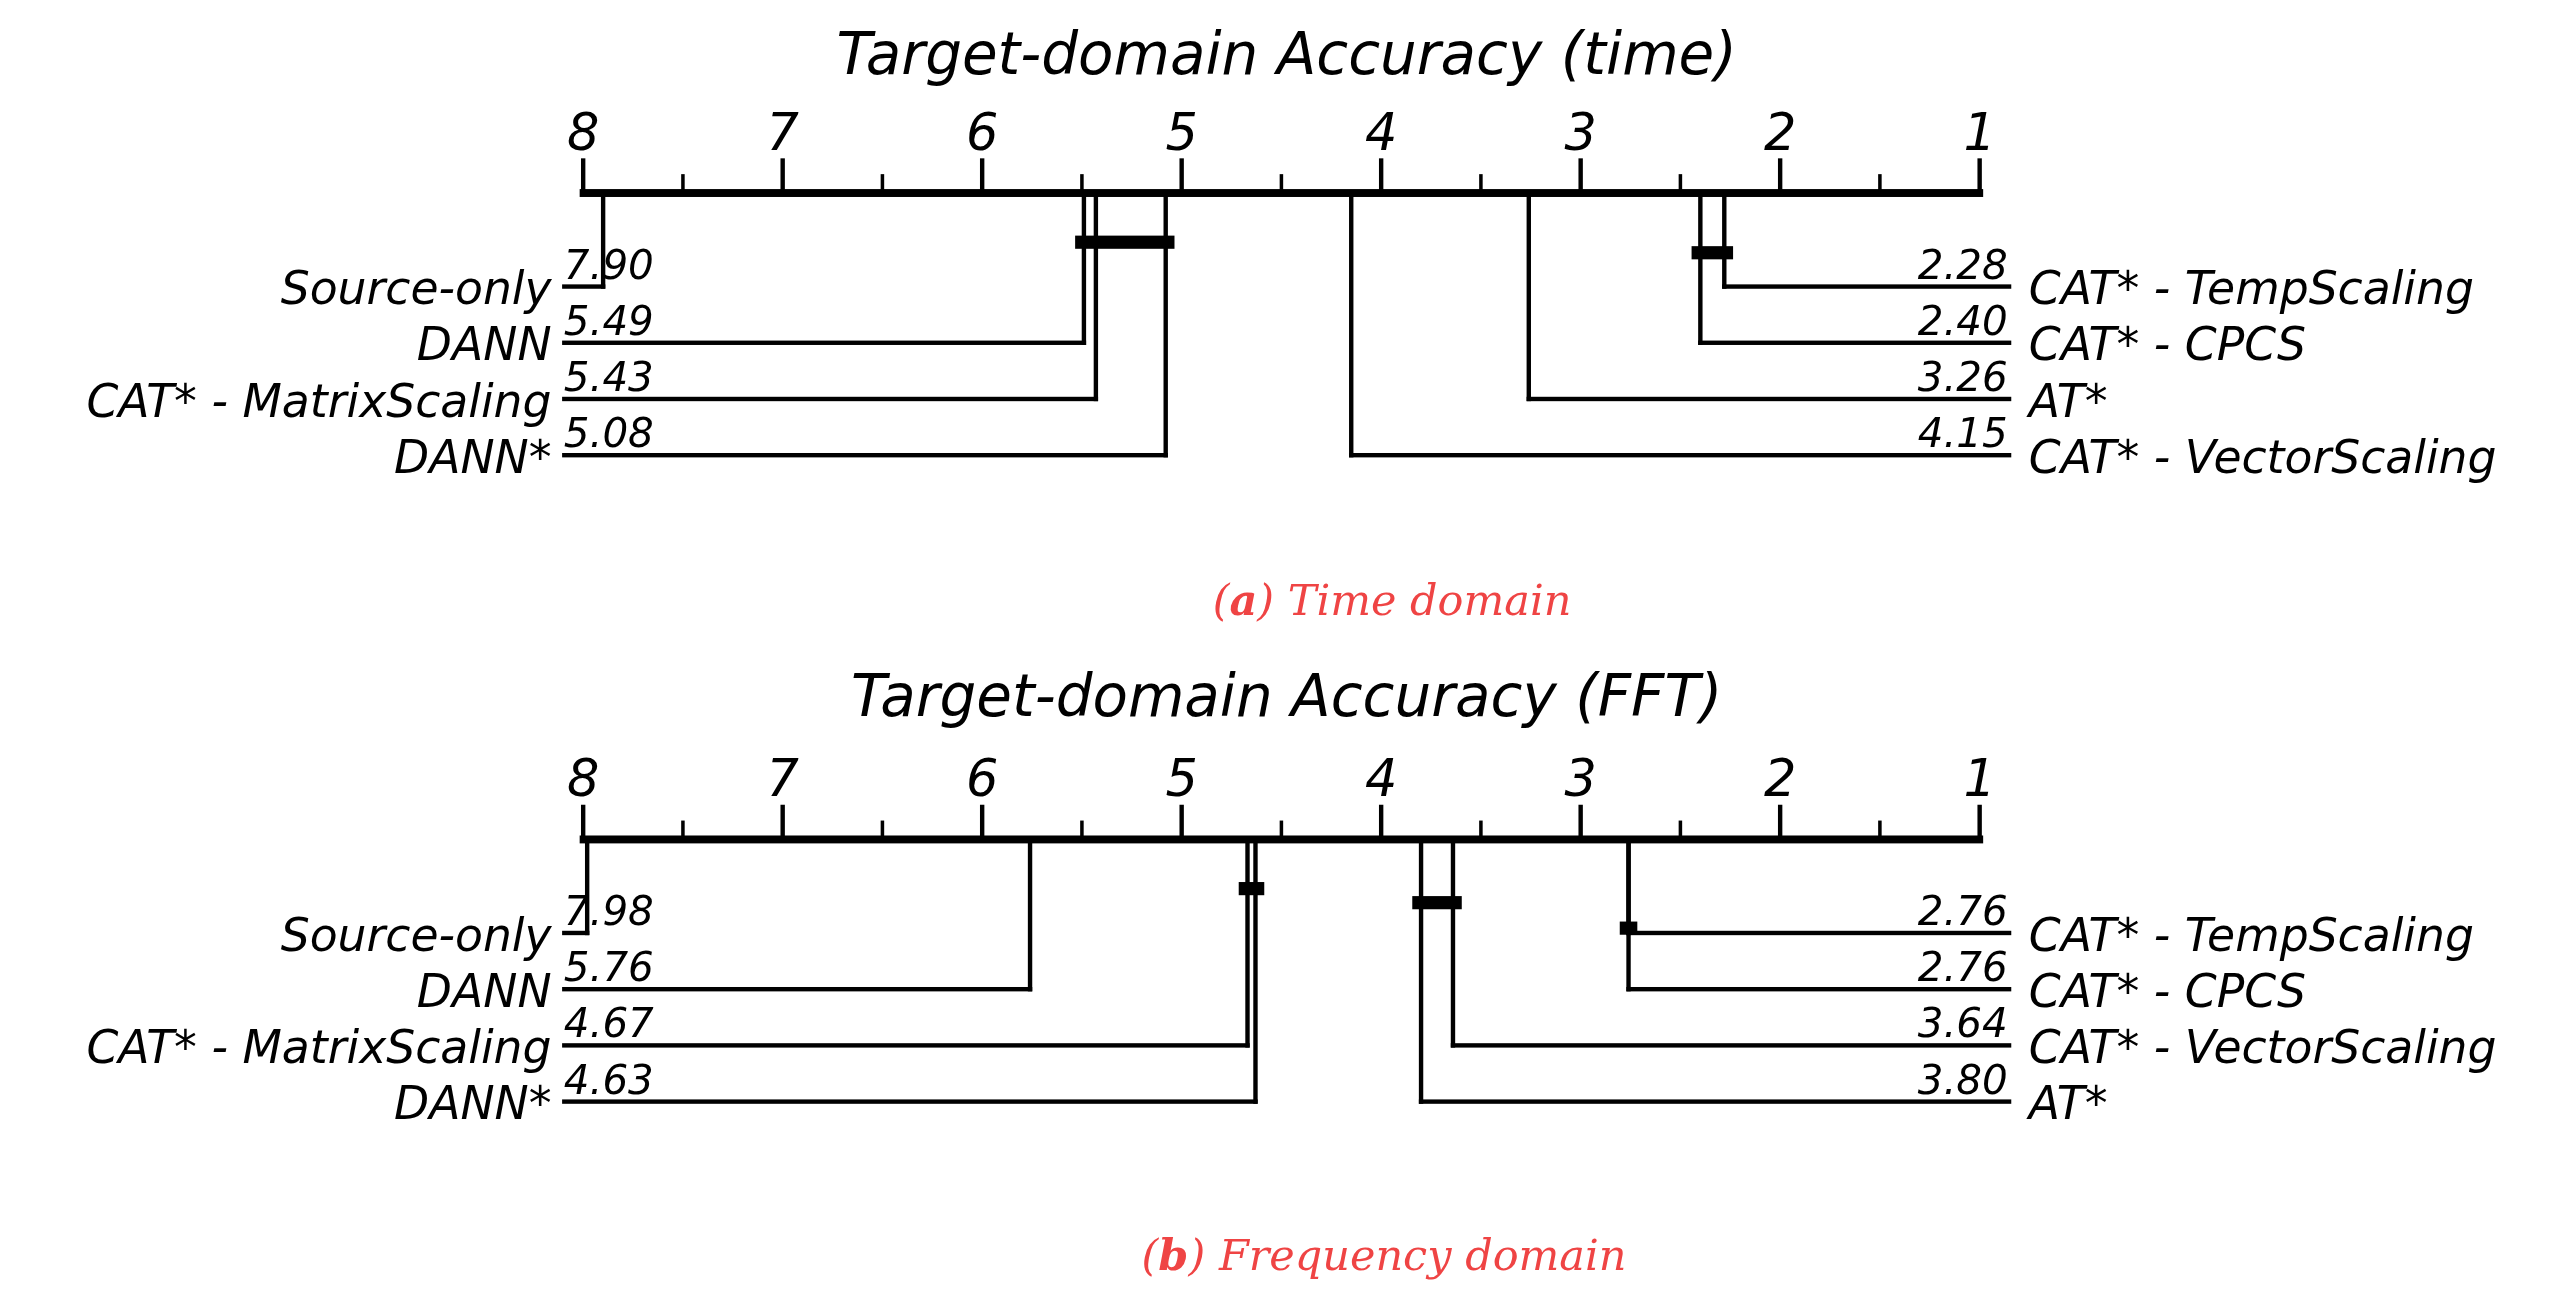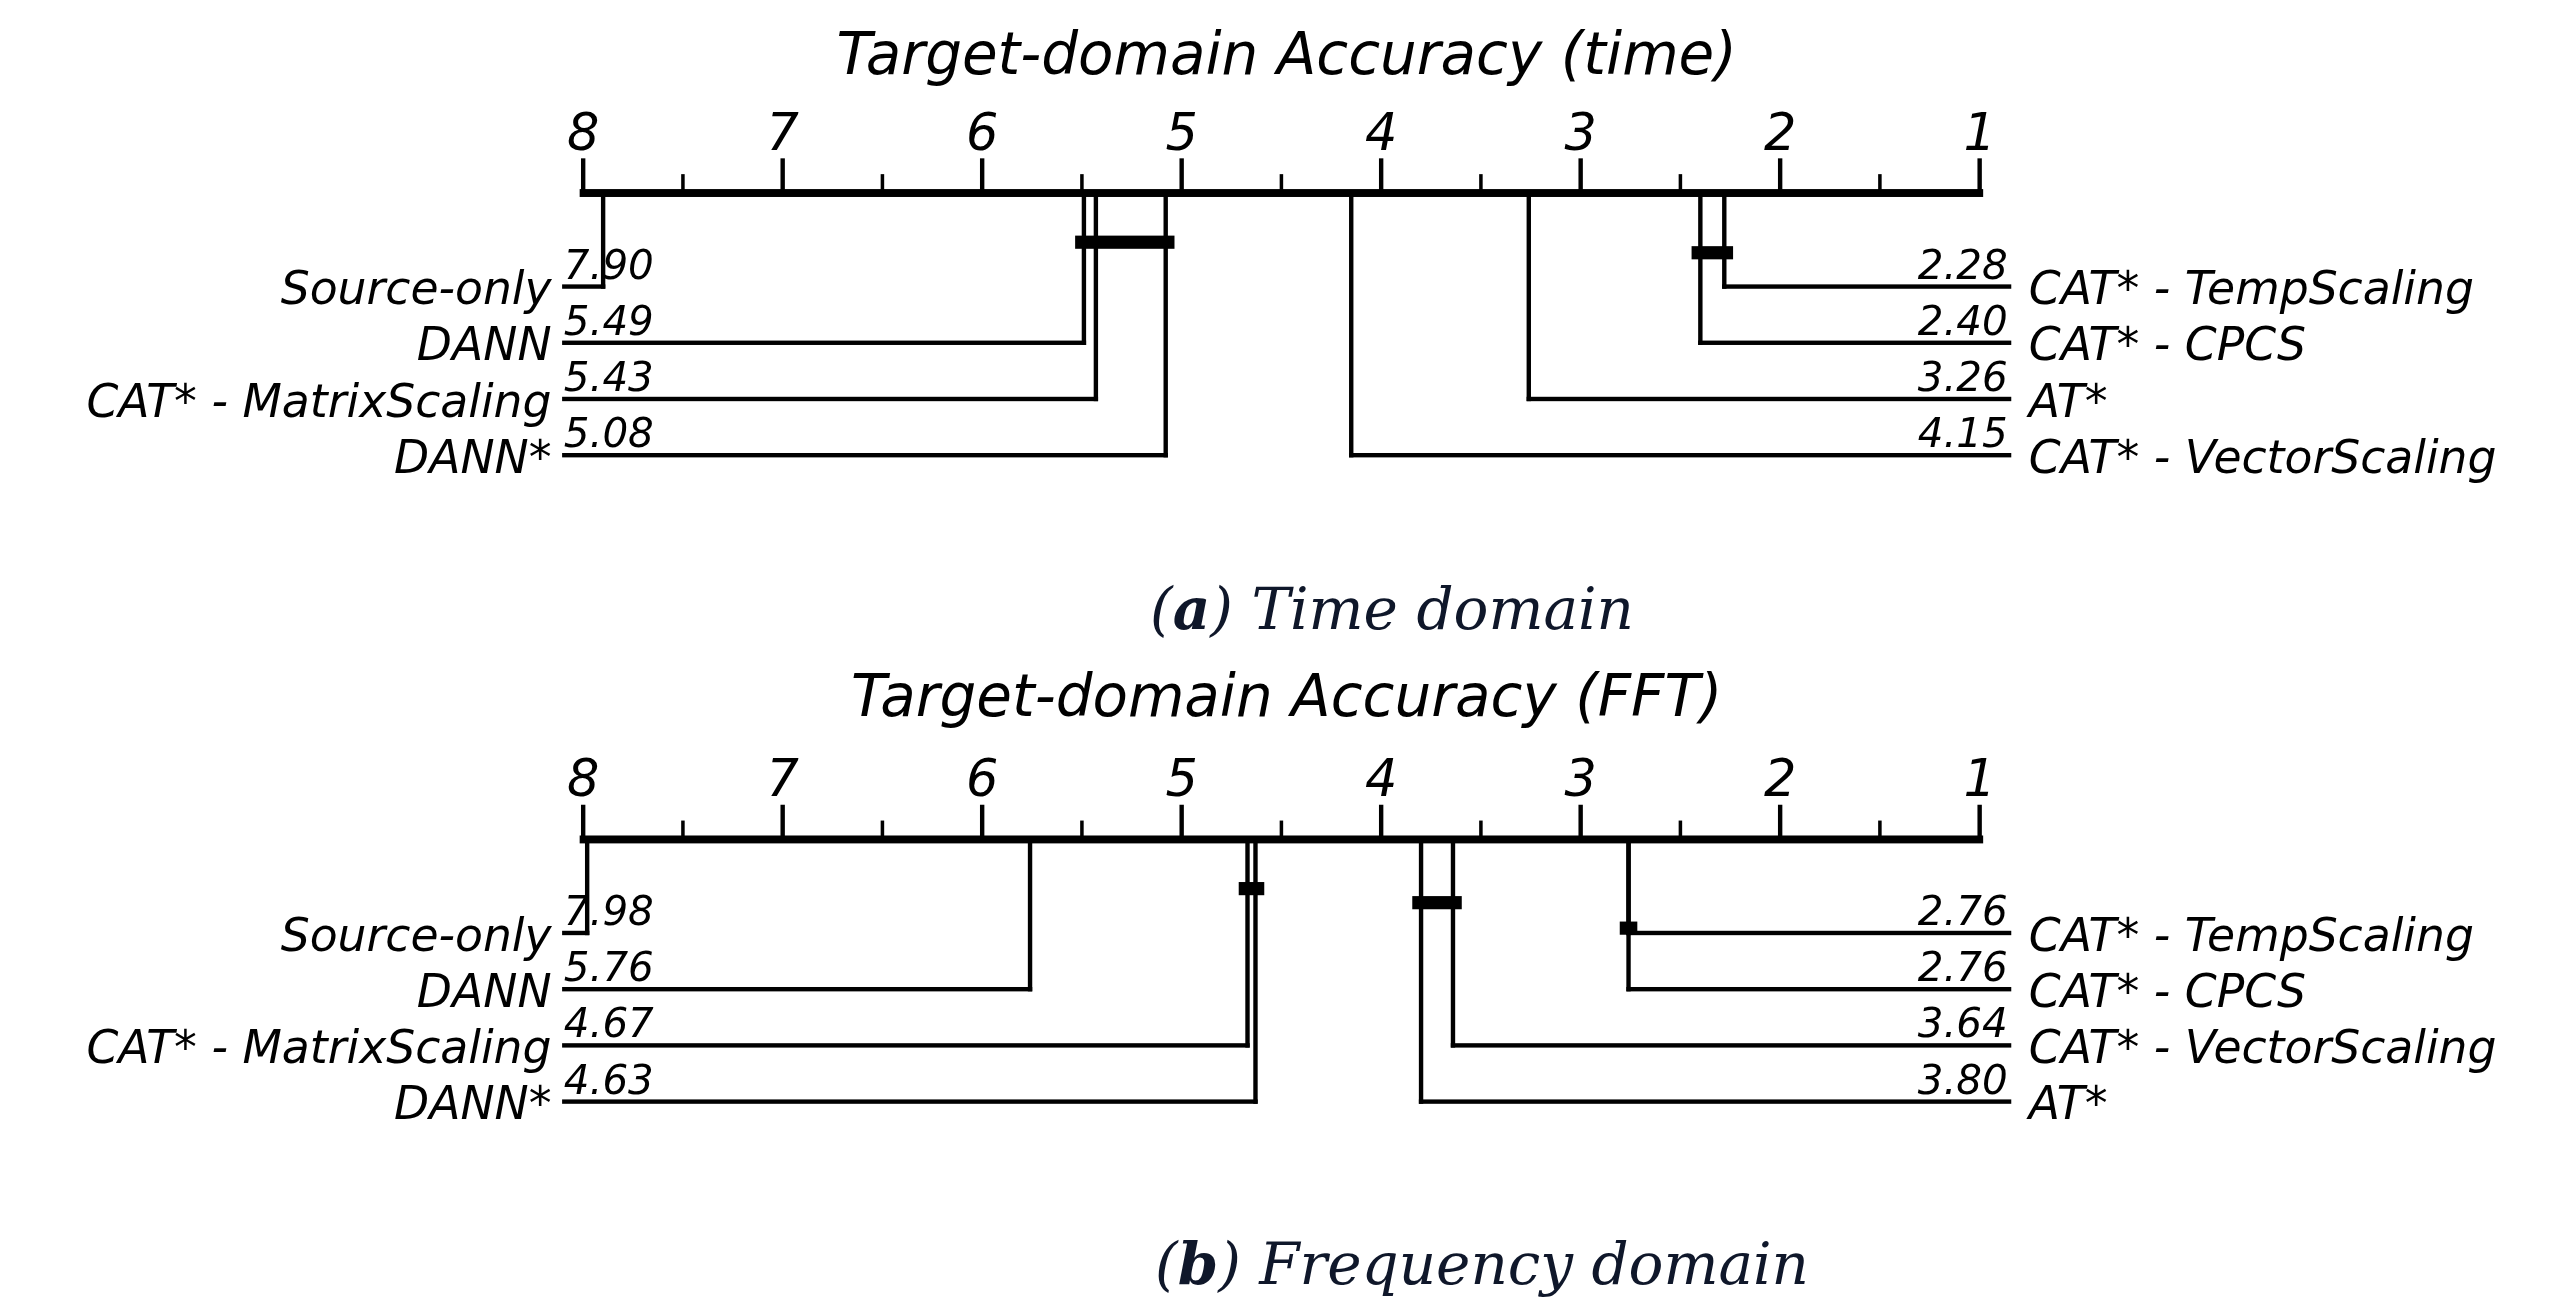--- a/index.html
+++ b/index.html
@@ -9,22 +9,22 @@
     position: relative;
     overflow: hidden;
     font-family: "DejaVu Sans", sans-serif;
   }
   #figure-root { position: absolute; inset: 0; font-style: italic; }
   svg#cd { position: absolute; left: 0; top: 0; }
   .caption {
     position: absolute;
     transform: translateX(-50%);
     font-family: "DejaVu Serif", serif;
-    font-size: 58px;
-    color: #0f172a;
+    font-size: 43px;
+    color: #ef4444;
     white-space: nowrap;
   }
   .caption b { font-weight: bold; }
 </style>
 </head>
 <body>
 
 <div id="figure-root">
 
   <svg id="cd" width="2576" height="1310" viewBox="0 0 2933 1491">
@@ -146,18 +146,18 @@
       <text x="2310" y="1274" fill="#000000" font-size="52" text-anchor="start" font-family="&quot;DejaVu Sans&quot;, sans-serif">AT*</text>
       <rect x="1410.3857142857141" y="1004" width="29.085714285714403" height="15" fill="#000000"></rect>
       <rect x="1608" y="1020" width="56.342857142857156" height="15" fill="#000000"></rect>
       <rect x="1844.2285714285715" y="1049" width="20" height="15" fill="#000000"></rect>
     </svg>
 
   <div class="caption" style="left:1392px; top:575px;">
     <span>(</span><b>a</b><span>) Time domain</span>
   </div>
 
-  <div class="caption" style="left:1482px; top:1230px;">
+  <div class="caption" style="left:1384px; top:1230px;">
     <span>(</span><b>b</b><span>) Frequency domain</span>
   </div>
 
 </div>
 
 
 </body></html>

